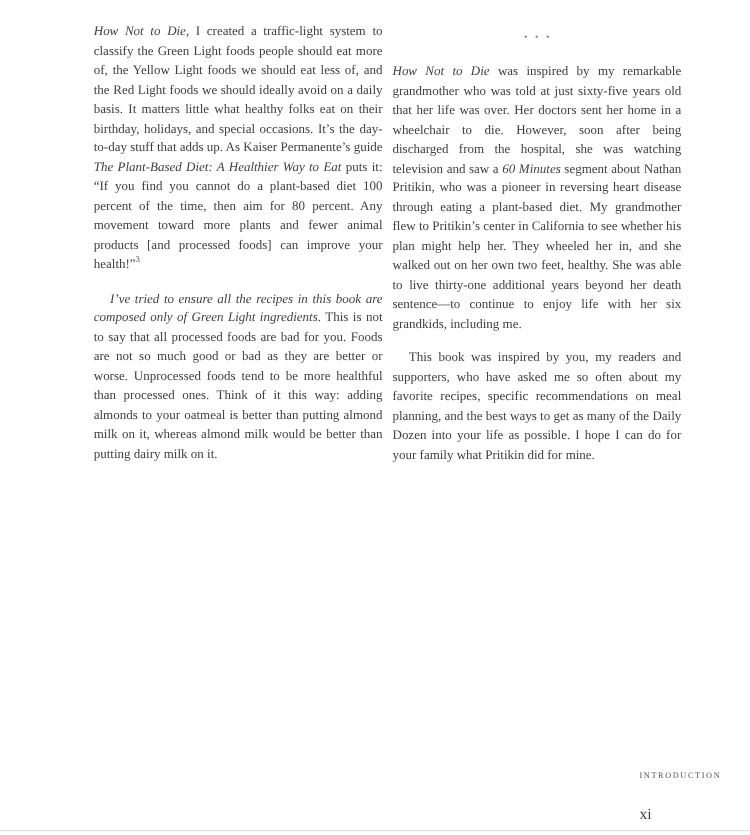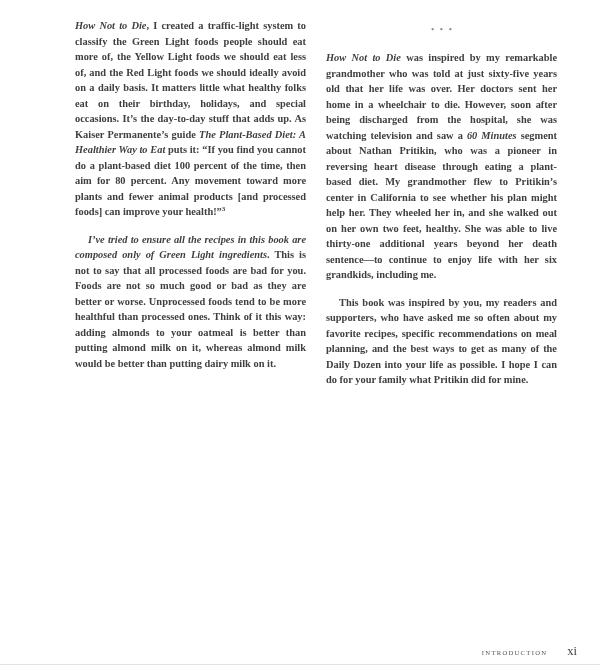--- a/index.html
+++ b/index.html
@@ -7,23 +7,22 @@
   body {
     background: var(--background, #ffffff);
     font-family: "Liberation Serif", serif;
     color: var(--text, #3f3f3f);
     position: relative;
     overflow: hidden;
   }
   .page { position: absolute; inset: 0; }
   .columns {
     display: flex;
-    gap: 20px;
+    gap: 8px;
     padding: 18px 0 0 75px;
-    font-weight: bold;
   }
   .column {
     width: 231px;
     font-size: 10.4px;
     line-height: 15.5px;
     text-align: justify;
     hyphens: auto;
     -webkit-hyphens: auto;
   }
   p.para { margin: 0; }
@@ -43,20 +42,21 @@
     margin: 7px 0 15px 0;
     line-height: 10px;
   }
   .footer {
     position: absolute;
     right: 23px;
     bottom: 9px;
     display: flex;
     align-items: baseline;
     gap: 20px;
+    flex-direction: column;
   }
   .section-label {
     font-size: 6.6px;
     letter-spacing: 1.3px;
     color: var(--footer_text, #555555);
     font-family: "Liberation Serif", serif;
   }
   .page-number {
     font-size: 12.5px;
     color: var(--text, #3f3f3f);

